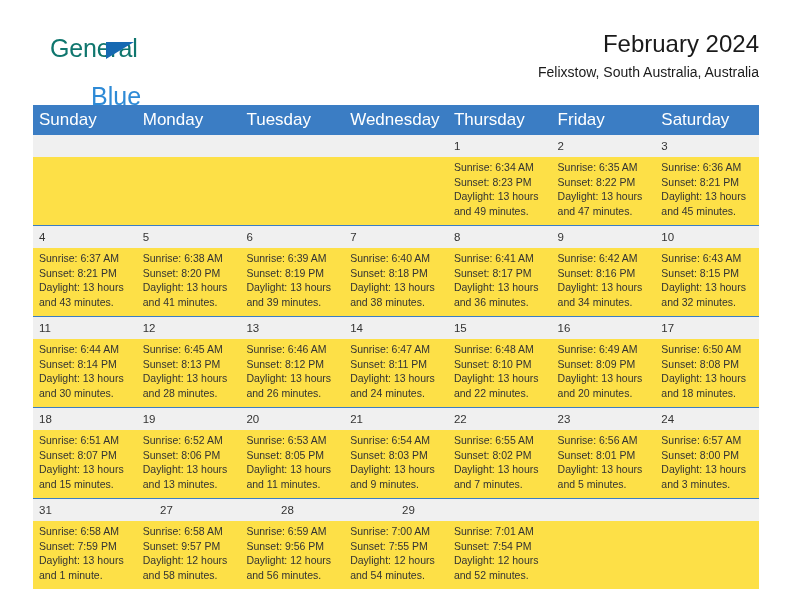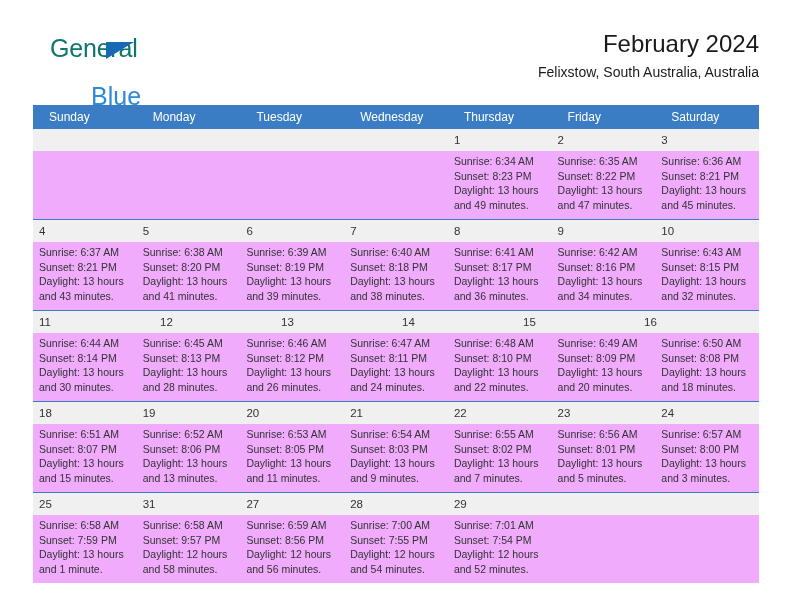--- a/index.html
+++ b/index.html
@@ -94,40 +94,39 @@
   }
   .weekday-row {
     display: flex;
     width: 100%;
     background: #3b7dc4;
   }
   .weekday-cell {
     flex: 1 1 0;
     min-width: 0;
     color: #ffffff;
-    font-size: 12px;
+    font-size: 17px;
     padding: 5px 0 5px 6px;
     line-height: 1.2;
     white-space: nowrap;
-    margin-left: 10px;
   }
   .week-row {
     width: 100%;
     border-top: 1.5px solid #3b7dc4;
   }
   .week-row:first-of-type { border-top: none; }
   .week-numbers {
     display: flex;
     width: 100%;
     background: #f0f0f0;
   }
   .week-body {
     display: flex;
     width: 100%;
-    background: #f0abfc;
+    background: #fde047;
   }
   .num-cell {
     flex: 1 1 0;
     min-width: 0;
     font-size: 11.5px;
     color: #333333;
     padding: 4px 0 4px 6px;
     line-height: 1.25;
     height: 22px;
   }
@@ -269,20 +268,21 @@
           </div>
         </div>
         <div class="week-row">
           <div class="week-numbers">
             <div class="num-cell">11</div>
             <div class="num-cell">12</div>
             <div class="num-cell">13</div>
             <div class="num-cell">14</div>
             <div class="num-cell">15</div>
             <div class="num-cell">16</div>
+            <div class="num-cell">17</div>
           </div>
           <div class="week-body">
             <div class="body-cell">
               <div class="info-line">Sunrise: 6:44 AM</div>
               <div class="info-line">Sunset: 8:14 PM</div>
               <div class="info-line">Daylight: 13 hours</div>
               <div class="info-line">and 30 minutes.</div>
             </div>
             <div class="body-cell">
               <div class="info-line">Sunrise: 6:45 AM</div>
@@ -372,21 +372,20 @@
             <div class="body-cell">
               <div class="info-line">Sunrise: 6:57 AM</div>
               <div class="info-line">Sunset: 8:00 PM</div>
               <div class="info-line">Daylight: 13 hours</div>
               <div class="info-line">and 3 minutes.</div>
             </div>
           </div>
         </div>
         <div class="week-row">
           <div class="week-numbers">
-            <div class="num-cell">25</div>
             <div class="num-cell">31</div>
             <div class="num-cell">27</div>
             <div class="num-cell">28</div>
             <div class="num-cell">29</div>
             <div class="num-cell empty"></div>
             <div class="num-cell empty"></div>
           </div>
           <div class="week-body">
             <div class="body-cell">
               <div class="info-line">Sunrise: 6:58 AM</div>
@@ -395,21 +394,21 @@
               <div class="info-line">and 1 minute.</div>
             </div>
             <div class="body-cell">
               <div class="info-line">Sunrise: 6:58 AM</div>
               <div class="info-line">Sunset: 9:57 PM</div>
               <div class="info-line">Daylight: 12 hours</div>
               <div class="info-line">and 58 minutes.</div>
             </div>
             <div class="body-cell">
               <div class="info-line">Sunrise: 6:59 AM</div>
-              <div class="info-line">Sunset: 8:56 PM</div>
+              <div class="info-line">Sunset: 9:56 PM</div>
               <div class="info-line">Daylight: 12 hours</div>
               <div class="info-line">and 56 minutes.</div>
             </div>
             <div class="body-cell">
               <div class="info-line">Sunrise: 7:00 AM</div>
               <div class="info-line">Sunset: 7:55 PM</div>
               <div class="info-line">Daylight: 12 hours</div>
               <div class="info-line">and 54 minutes.</div>
             </div>
             <div class="body-cell">

